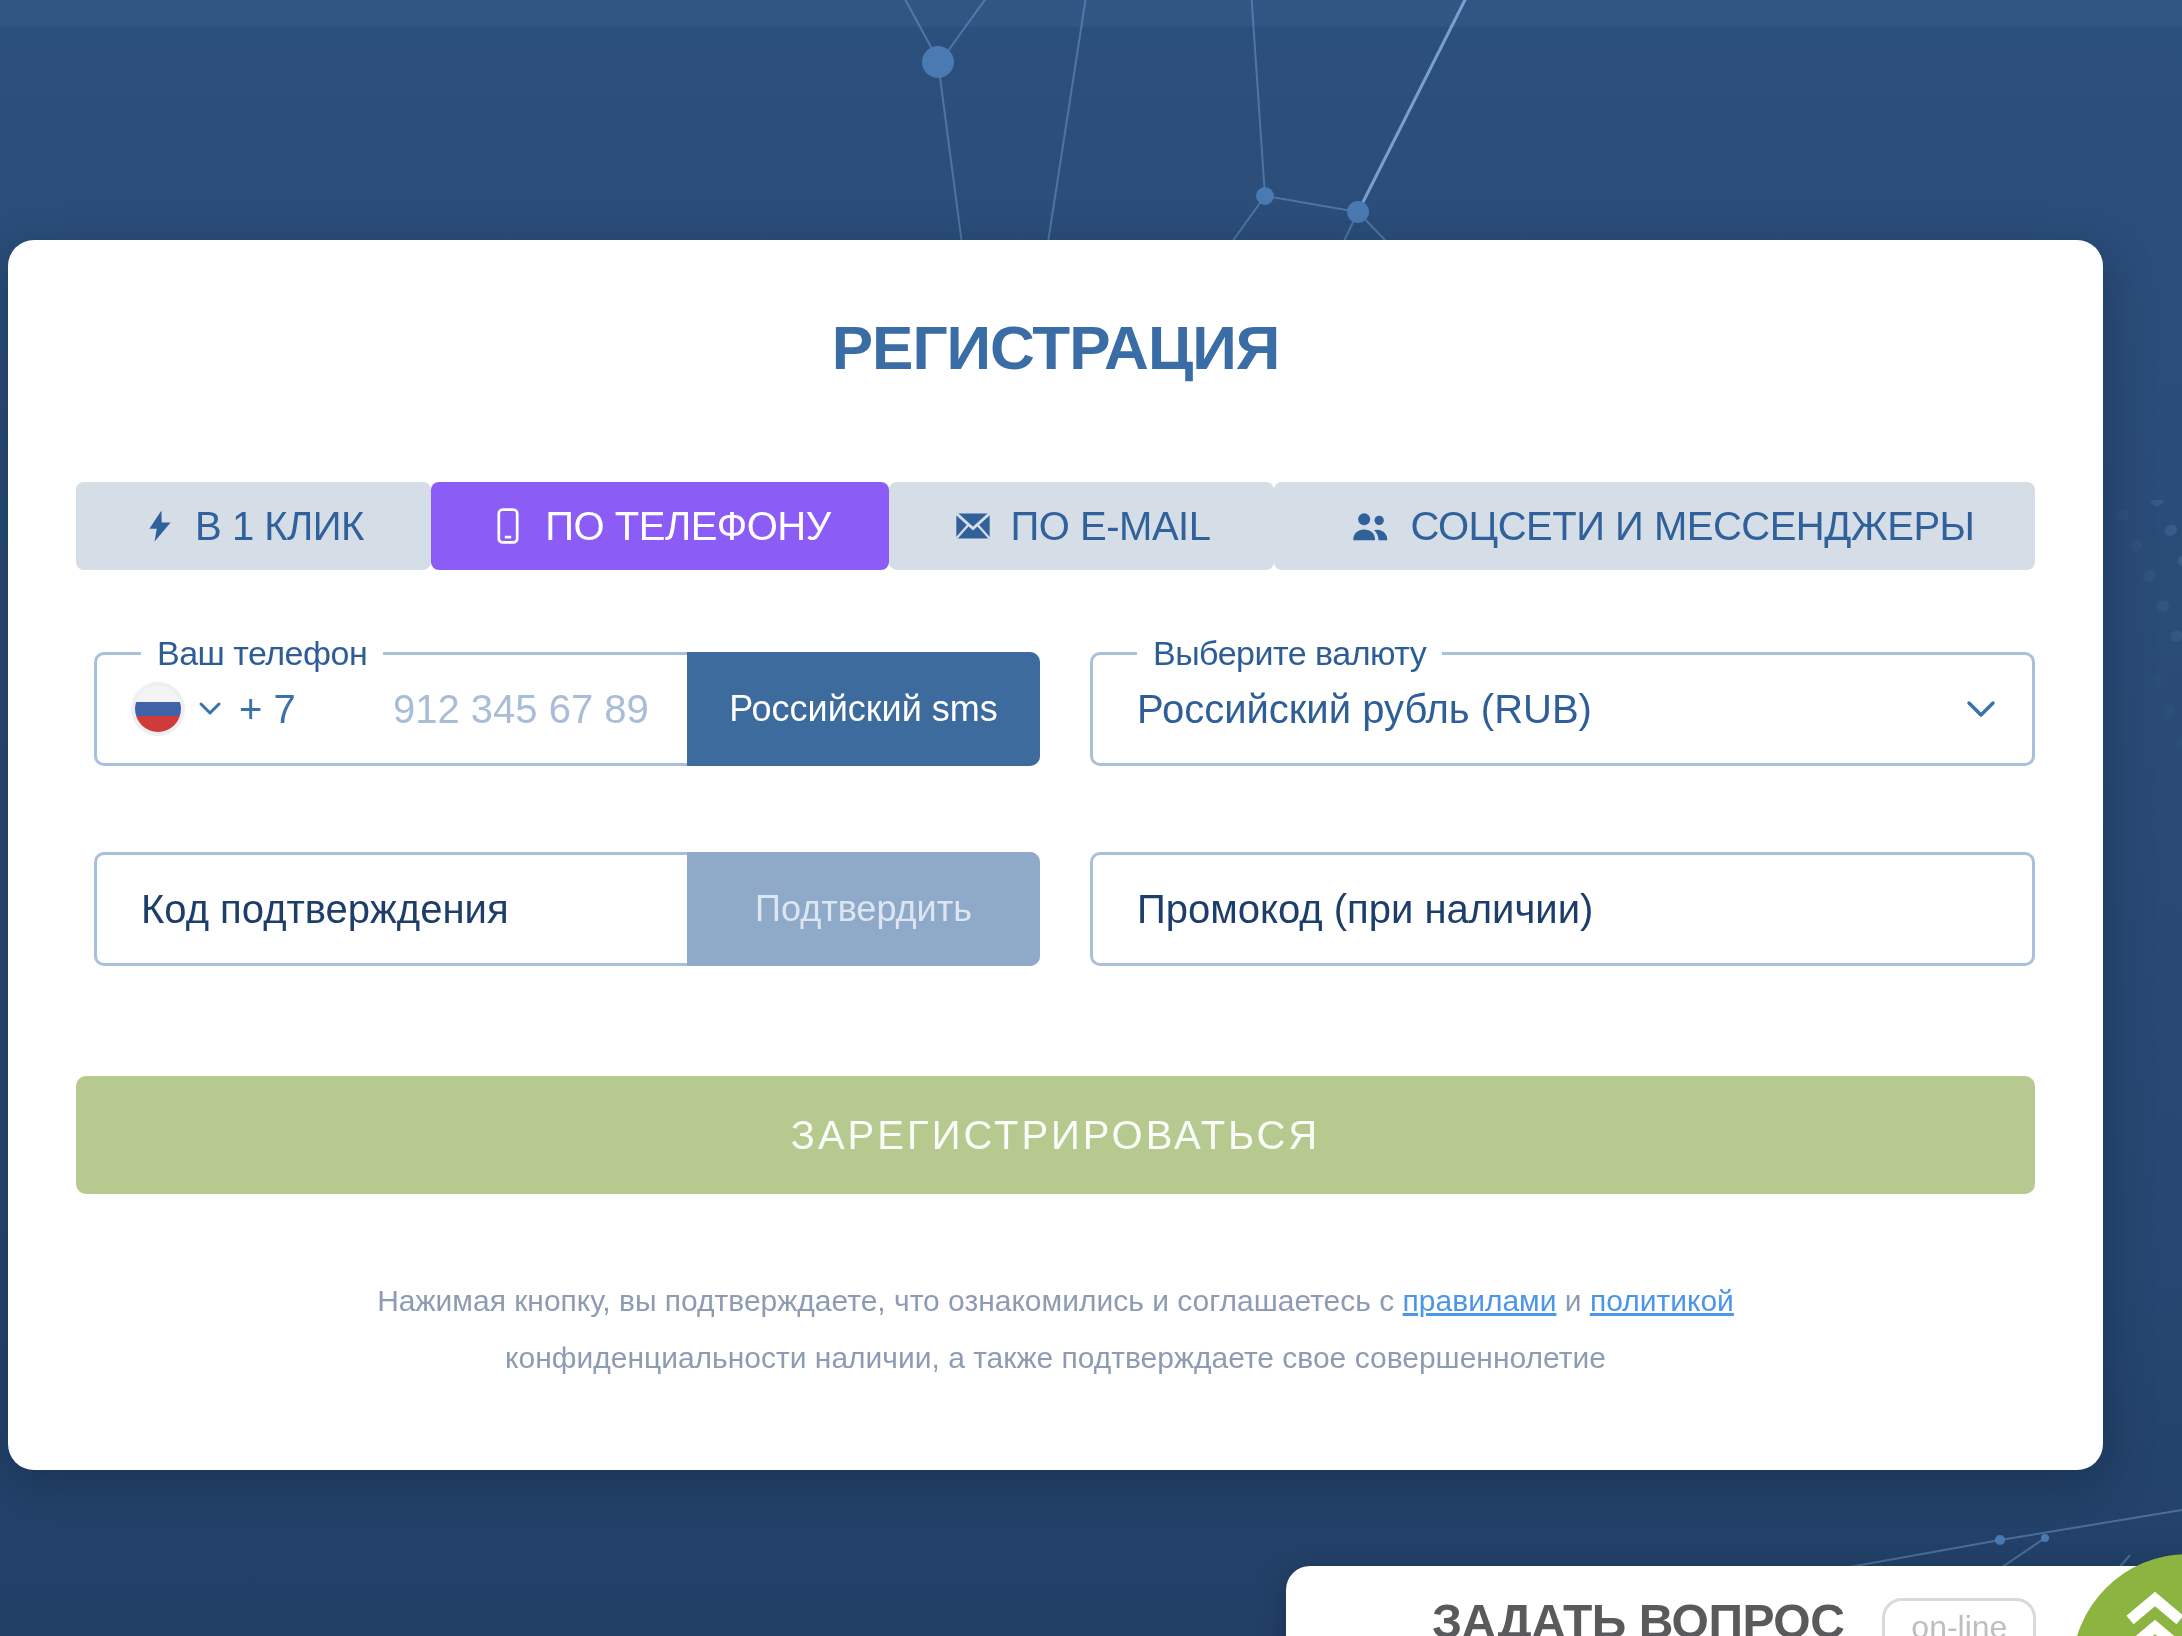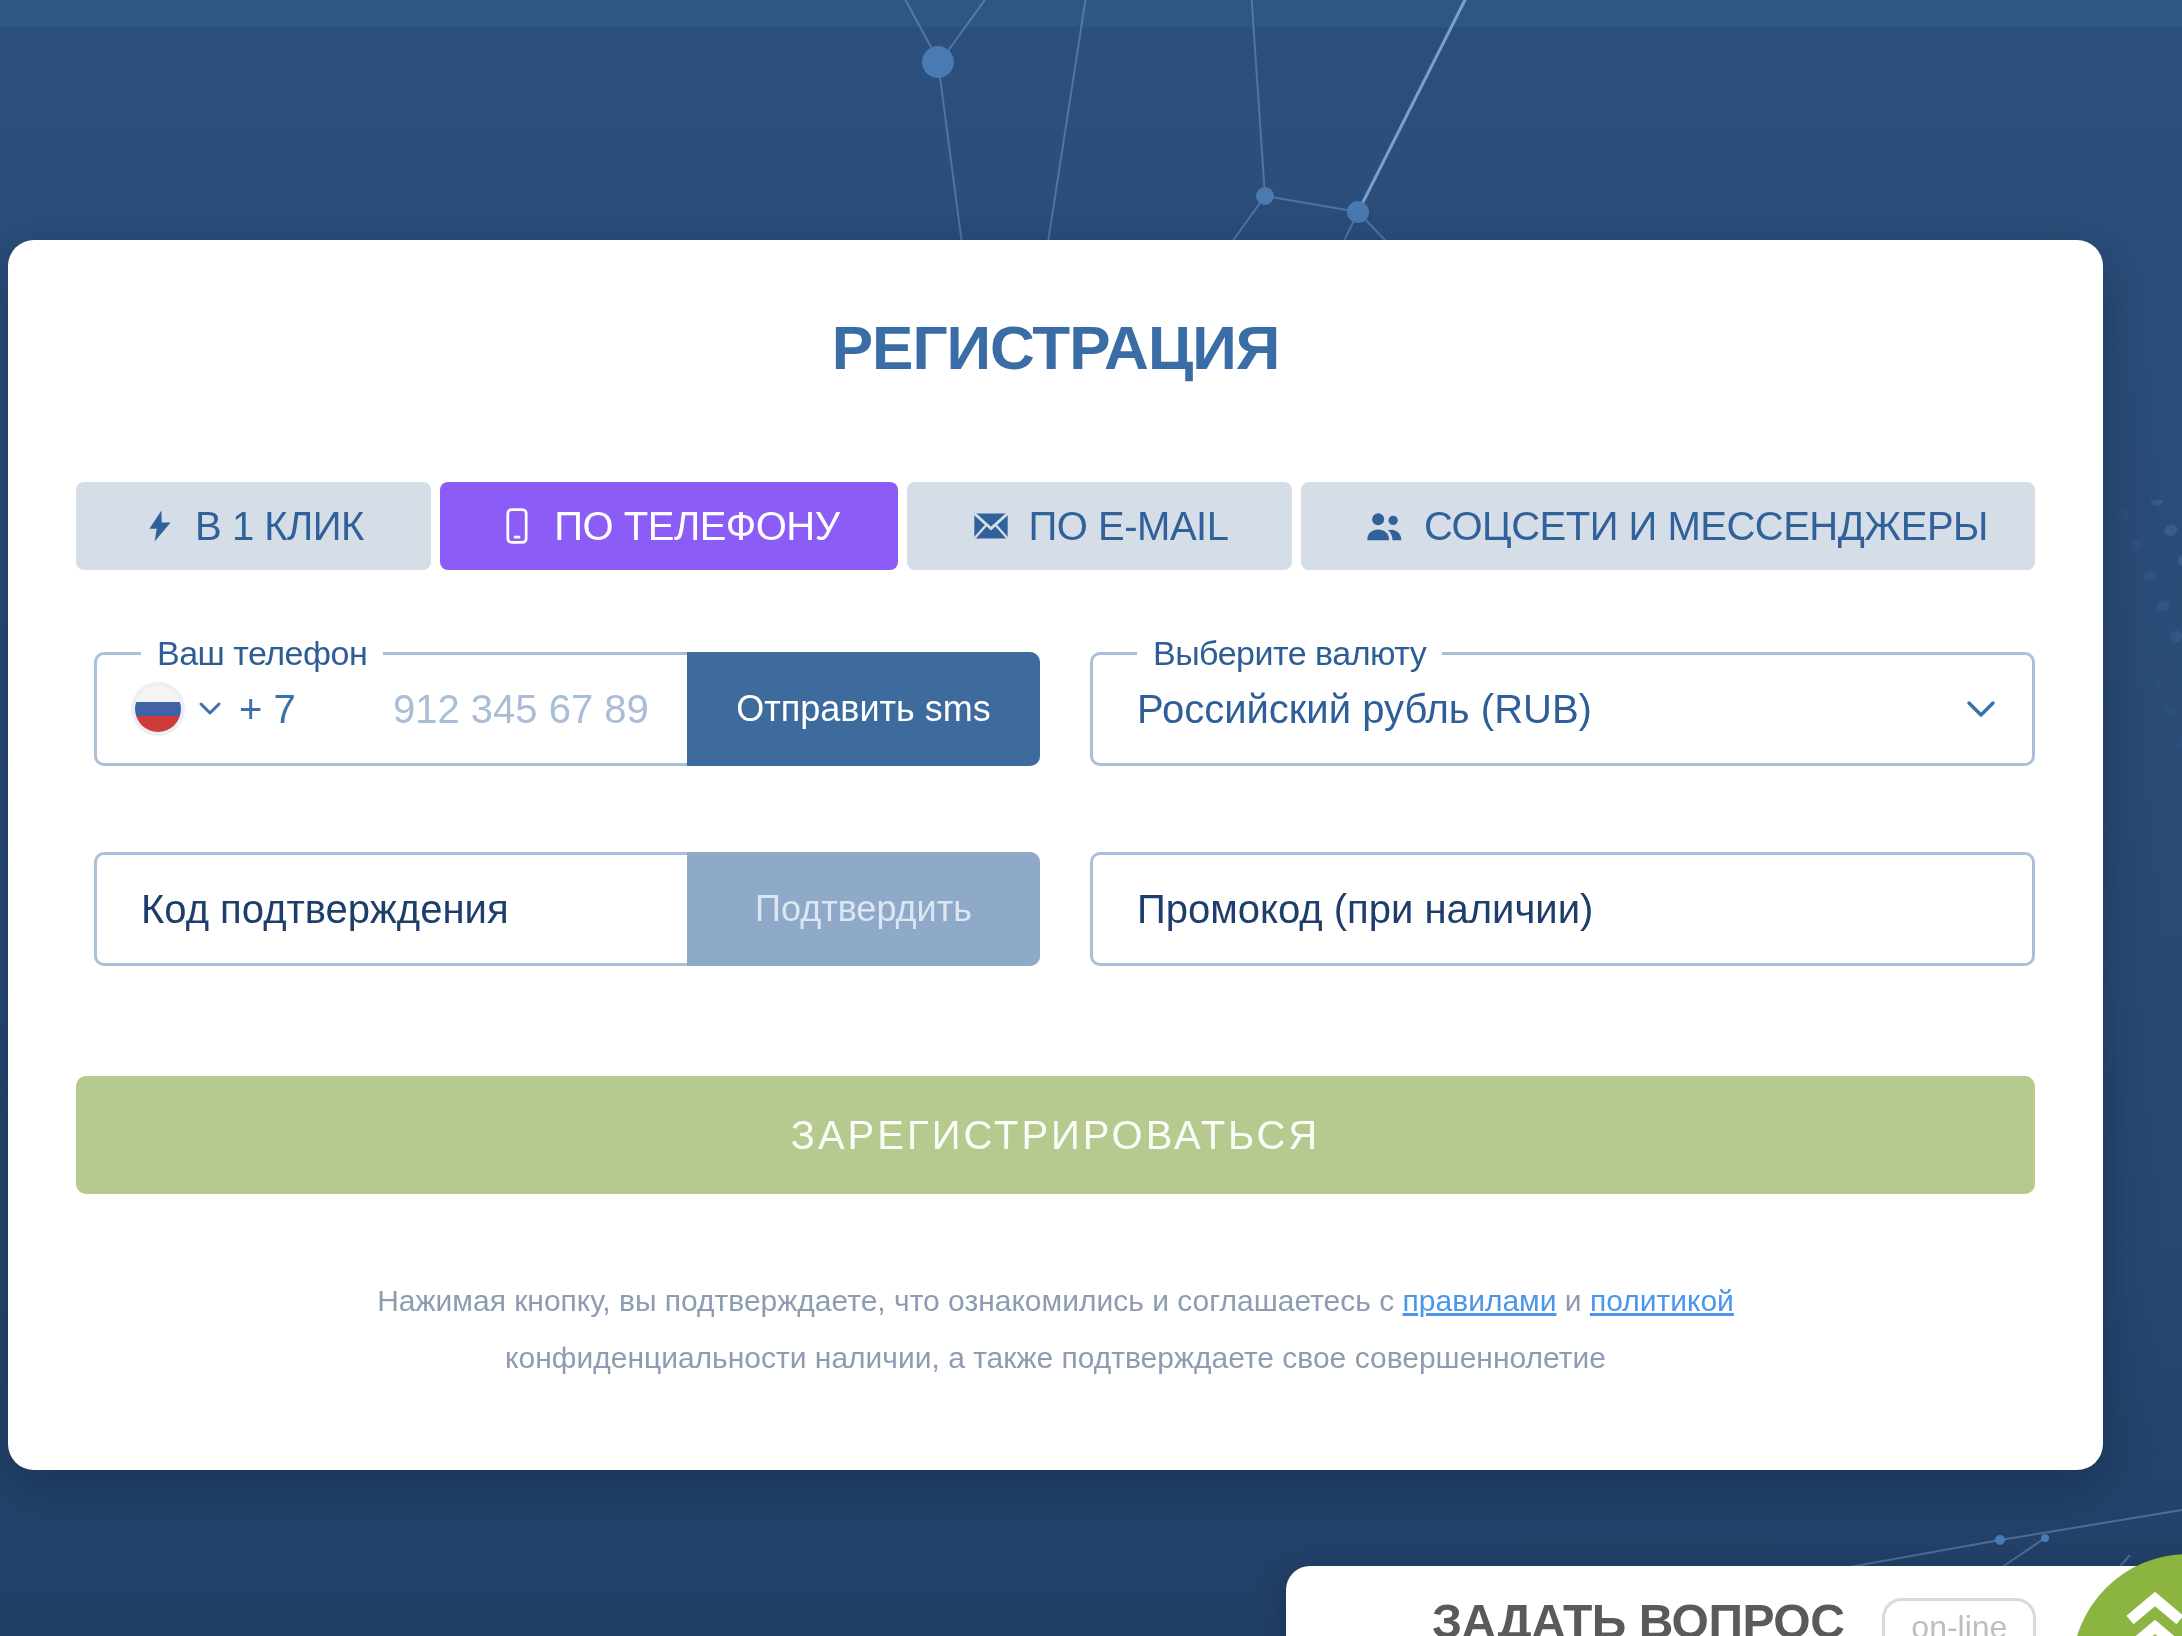--- a/index.html
+++ b/index.html
@@ -27,21 +27,21 @@
   
   .card {
     position:absolute; left:8px; top:240px; width:2095px; height:1230px;
     background:#fff; border-radius:26px; box-shadow:0 14px 48px rgba(6,22,44,.35); z-index:2;
   }
   .reg-title {
     position:absolute; left:0; right:0; top:72px; text-align:center;
     font-size:62px; font-weight:bold; letter-spacing:-1px; color:#3a6ca6;
   }
 
-  .tabs { position:absolute; left:68px; right:68px; top:242px; height:88px; display:flex; gap:9px; }
+  .tabs { position:absolute; left:68px; right:68px; top:242px; height:88px; display:flex; }
   .tab {
     display:flex; align-items:center; justify-content:center; gap:18px;
     background:#d5dde7; color:#30619a; border-radius:8px; font-size:40px; letter-spacing:-0.5px;
     cursor:pointer; white-space:nowrap;
   }
   .tab svg { flex:0 0 auto; }
   .tab.t1 { width:355px; } .tab.t2 { width:458px; } .tab.t3 { width:385px; } .tab.t4 { flex:1;padding-left:14px; }
   .tab.active { background:#8b5cf6; color:#fff; }
 
   .box {
@@ -207,21 +207,21 @@
     <div class="box row1 col-left">
       <span class="legend">Ваш телефон</span>
       <div class="phone-prefix">
         <div class="flag"></div>
         <svg width="26" height="18" viewBox="0 0 26 18">
           <polyline points="4,4 13,13 22,4" fill="none" stroke="#3a72ad" stroke-width="3" stroke-linecap="round" stroke-linejoin="round"></polyline>
         </svg>
         <span class="dial">+ 7</span>
       </div>
       <input class="phone-input" type="text" placeholder="912 345 67 89" style="">
-      <button class="btn-right btn-sms">Отправить sms</button>
+      <button class="btn-right btn-sms">Российский sms</button>
     </div>
 
     <div class="box row1 col-right">
       <span class="legend">Выберите валюту</span>
       <div class="select-value">Российский рубль (RUB)</div>
       <svg class="select-chevron" width="34" height="22" viewBox="0 0 34 22">
         <polyline points="5,5 17,17 29,5" fill="none" stroke="#3a72ad" stroke-width="3.5" stroke-linecap="round" stroke-linejoin="round"></polyline>
       </svg>
     </div>
 

